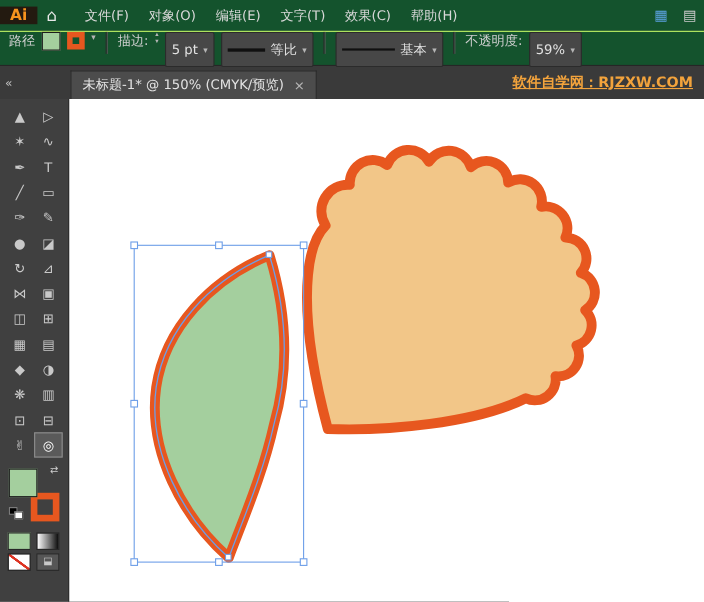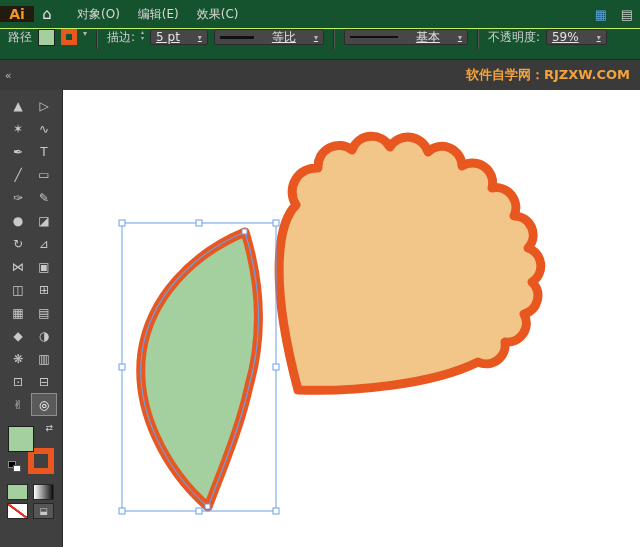--- a/index.html
+++ b/index.html
@@ -19,34 +19,34 @@
   .win-icon.gray { color:#c9c9c9; }
 
   
   .control-bar { height:32px; background:#14532d; border-top:1px solid #bef264; border-bottom:1px solid #262626;
                  display:flex; align-items:flex-start; padding:0 8px; gap:6px; color:#cfcfcf; white-space:nowrap; }
   .swatch-fill { width:17px; height:17px; border:1px solid #1d1d1d; }
   .swatch-stroke { width:16px; height:16px; border-width:5px; border-style:solid; background:transparent; }
   .dd { font-size:8px; color:#b5b5b5; }
   .vdiv { width:0; height:20px; border-left:1px solid #2b2b2b; border-right:1px solid #585858; margin:0 3px; }
   .stepper { display:flex; flex-direction:column; font-size:6px; line-height:6px; color:#b5b5b5; }
-  .combo { height:16px; background:#474747; border:1px solid #2b2b2b; border-radius:2px;
-           display:flex; align-items:center; padding:0 5px; gap:18px; color:#e2e2e2;text-decoration:underline; }
+  .combo { height:32px; background:#474747; border:1px solid #2b2b2b; border-radius:2px;
+           display:flex; align-items:center; padding:0 5px; gap:5px; color:#e2e2e2; }
   .profile-line { width:34px; height:3px; background:#101010; }
   .brush-line { width:48px; height:2px; background:#101010; }
 
   
   .tab-bar { height:30px; background:#3a3a3a; display:flex; align-items:flex-end; }
   .collapse-btn { width:16px; height:100%; display:flex; align-items:center; justify-content:center;
                   color:#bdbdbd; font-size:11px; }
   .tab-gap { width:48px; height:100%; }
   .doc-tab { height:26px; background:#4c4c4c; color:#e3e3e3; display:flex; align-items:center; gap:9px;
              padding:0 10px; border:1px solid #2a2a2a; border-bottom:none; }
   .tab-close { color:#b5b5b5; font-size:12px; }
-  .watermark { margin-left:auto; align-self:center; padding:0 10px; color:#f2a33c; font-weight:bold; font-size:13px; }
+  .watermark { margin-left:auto; align-self:center; padding:0 10px; color:#f2a33c; font-weight:bold; font-size:13px;text-decoration:underline; }
 
   
   .main { display:flex; height:457px; }
   .toolbar { width:63px; background:#404040; border-right:1px solid #2b2b2b; display:flex; flex-direction:column;
              align-items:center; padding-top:4px; flex:none; }
   .tools-grid { display:grid; grid-template-columns:26px 26px; }
   .tool { height:23px; display:flex; align-items:center; justify-content:center; color:#c9c9c9; font-size:12px; }
   .tool.active { background:#5a5a5a; border:1px solid #8e8e8e; color:#ffffff; }
 
   .proxies { position:relative; width:46px; height:48px; margin-top:10px; flex:none; }
@@ -67,37 +67,46 @@
   .canvas svg { position:absolute; inset:0; width:100%; height:100%; display:block; }
 </style>
 </head>
 <body>
 
 <div class="menu-bar">
   <div class="app-logo">Ai</div>
   <div class="home-btn">⌂</div>
   <div class="menus">
 
+      <div class="menu-item">
+        <span>文件(F)</span>
+      </div>
 
       <div class="menu-item">
         <span>对象(O)</span>
       </div>
 
       <div class="menu-item">
         <span>编辑(E)</span>
       </div>
 
+      <div class="menu-item">
+        <span>文字(T)</span>
+      </div>
 
 
       <div class="menu-item">
         <span>效果(C)</span>
       </div>
 
 
 
+      <div class="menu-item">
+        <span>帮助(H)</span>
+      </div>
     </div>
   <div class="menu-spacer"></div>
   <div class="win-icon blue">▦</div>
   <div class="win-icon gray">▤</div>
 </div>
 
 <div class="control-bar">
   <span>路径</span>
   <div class="swatch-fill" style="background:#a4cf9e"></div>
   <div class="swatch-stroke" style="border-color:#e7571f"></div>
@@ -127,20 +136,24 @@
   <span>不透明度:</span>
   <div class="combo">
     <span>59%</span>
     <span class="dd">▾</span>
   </div>
 </div>
 
 <div class="tab-bar">
   <div class="collapse-btn">«</div>
   <div class="tab-gap"></div>
+  <div class="doc-tab">
+    <span>未标题-1* @ 150% (CMYK/预览)</span>
+    <span class="tab-close">×</span>
+  </div>
   <div class="watermark">软件自学网：RJZXW.COM</div>
 </div>
 
 <div class="main">
 
   <div class="toolbar">
     <div class="tools-grid">
 
         <div class="tool">
           <span>▲</span>

